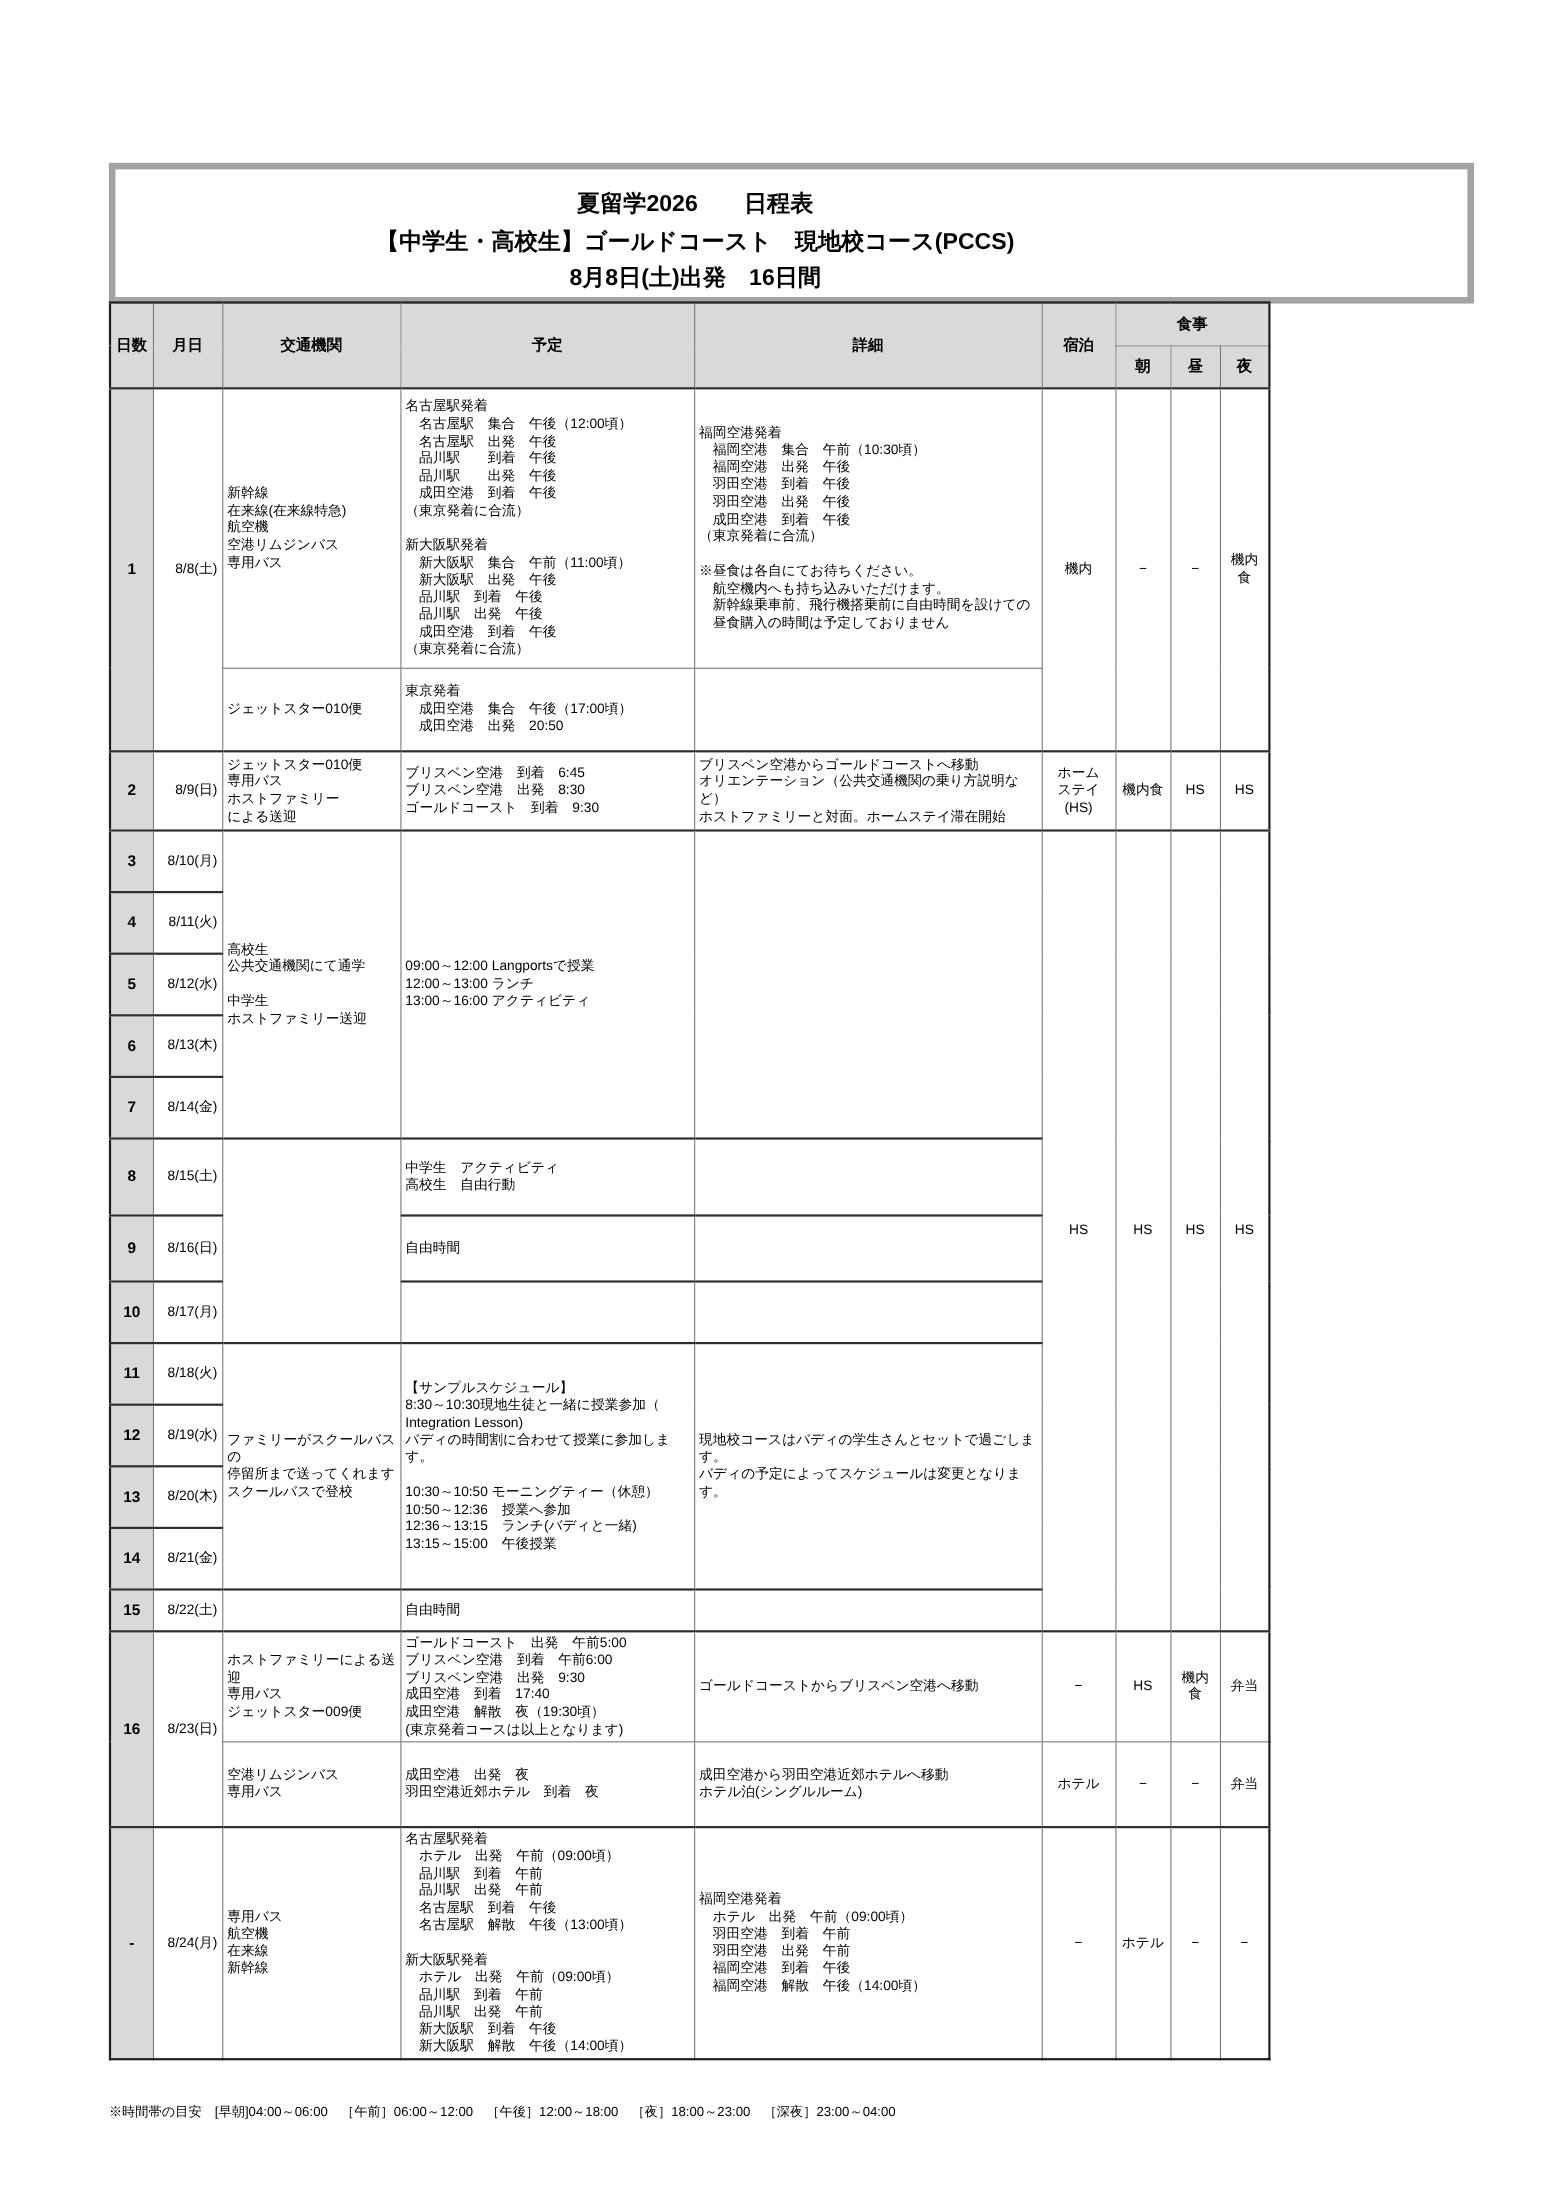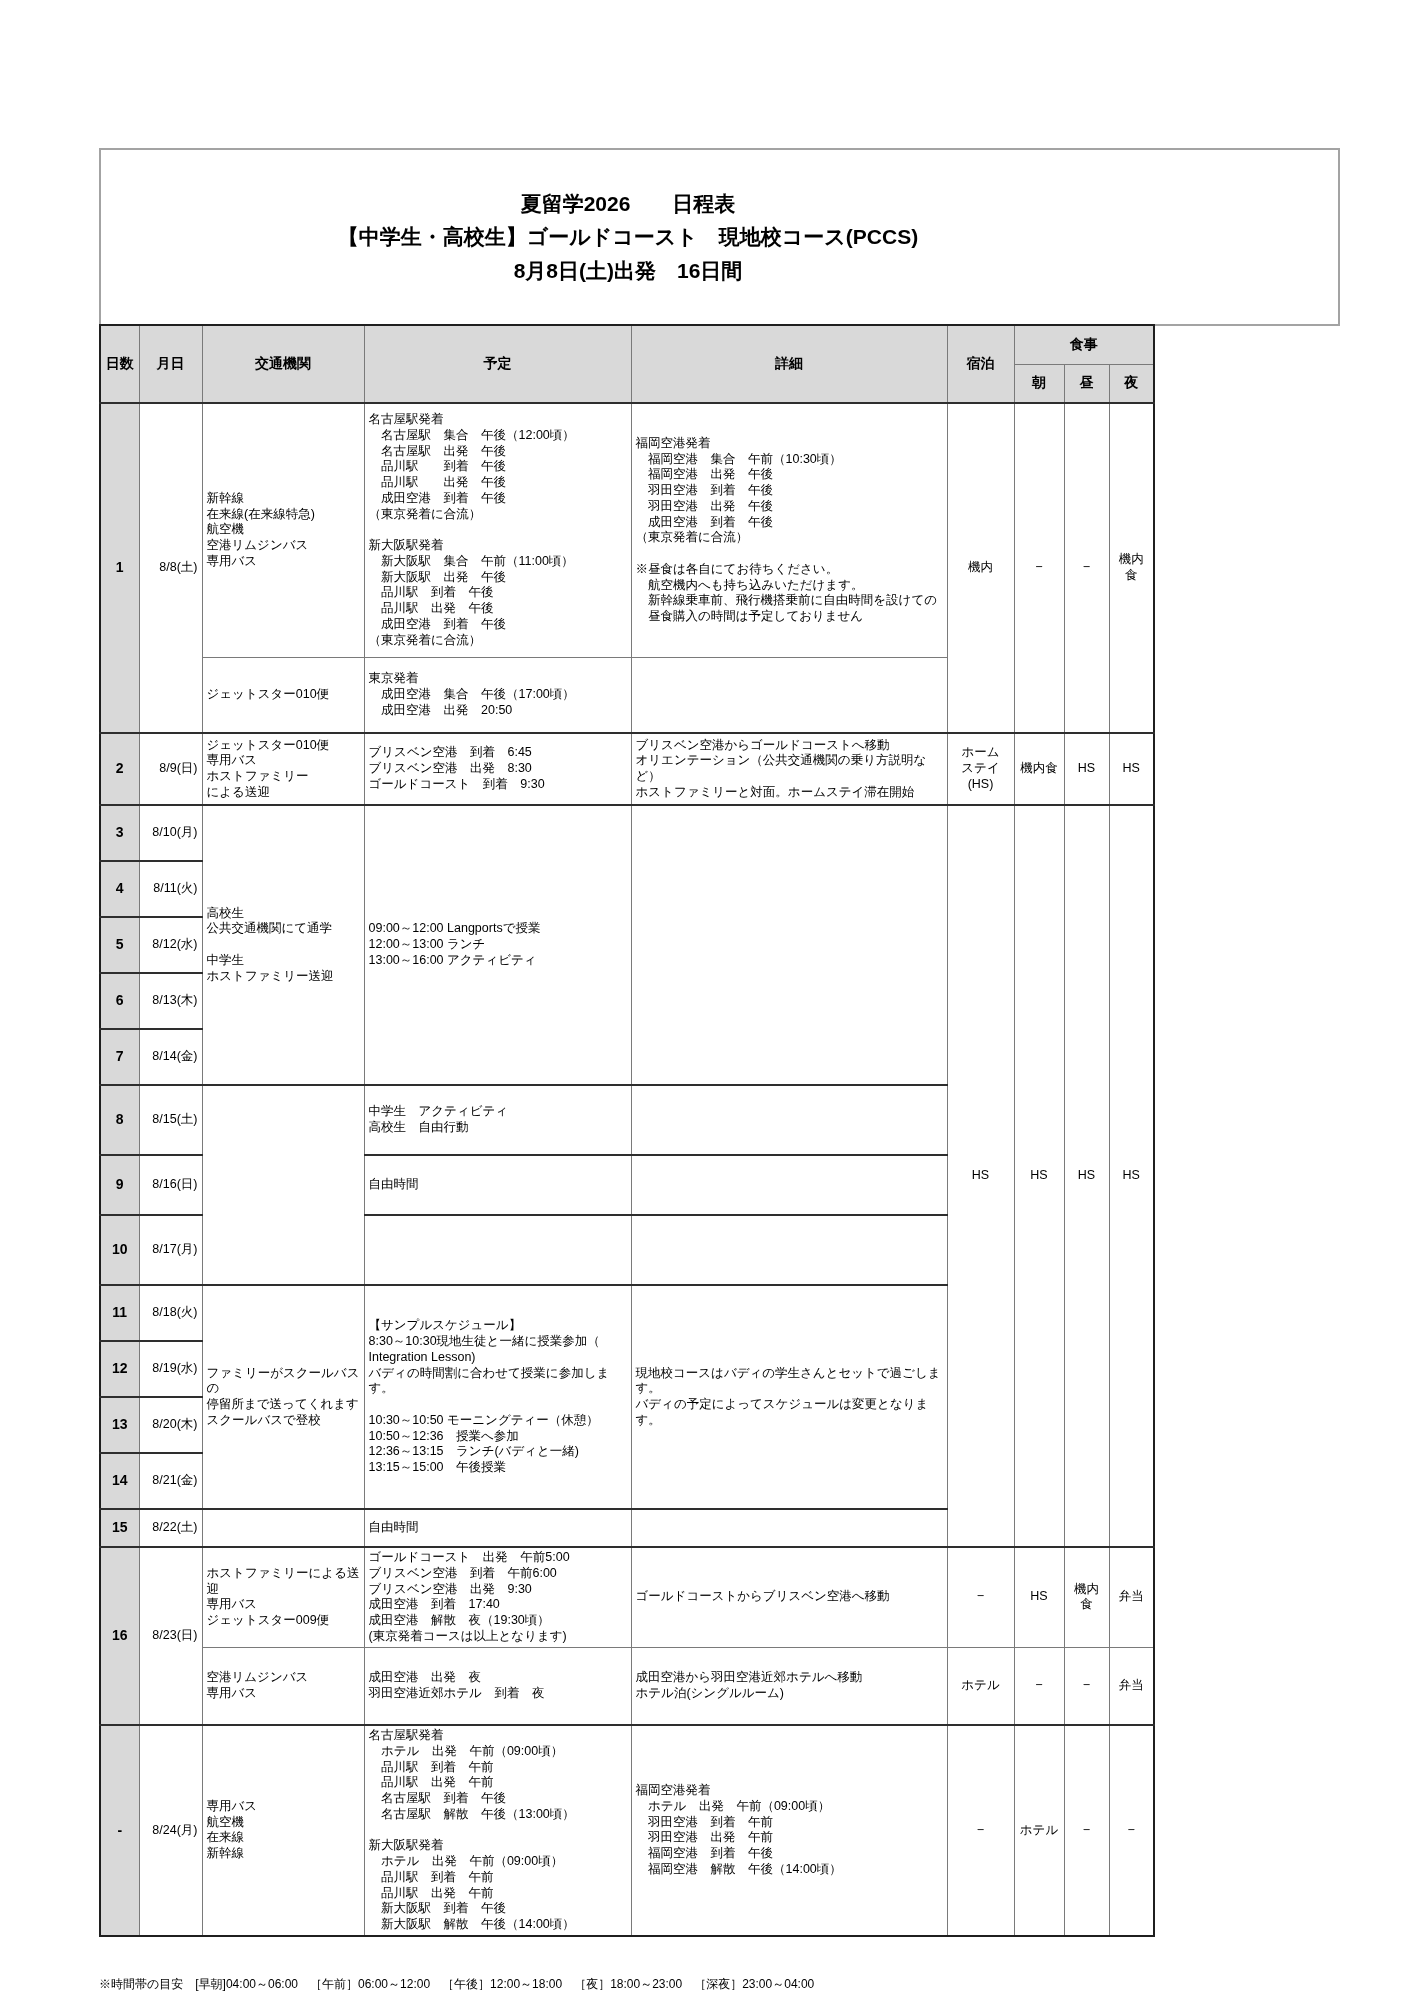--- a/index.html
+++ b/index.html
@@ -1,18 +1,18 @@
 <!DOCTYPE html>
 <html><head>
 <meta charset="utf-8">
 <style>
   html,body{margin:0;padding:0;background:#ffffff;}
   body{width:1414px;height:2000px;font-family:"Liberation Sans",sans-serif;color:#000;overflow:hidden;}
   .page{padding-top:148px;padding-left:99px;}
-  .title-box{box-sizing:border-box;width:1241px;height:178px;border:2px solid #a3a3a3;display:flex;align-items:center;}
+  .title-box{box-sizing:border-box;width:1241px;height:128px;border:6px solid #a3a3a3;display:flex;align-items:flex-end;}
   .title-inner{width:1054px;text-align:center;font-weight:bold;font-size:21px;line-height:1.6;}
   table.sched{border-collapse:collapse;table-layout:fixed;width:1054px;margin-top:-2px;border:2px solid #1f1f1f;}
   .sched th,.sched td{box-sizing:border-box;border:1px solid #7a7a7a;overflow:hidden;}
   .sched th{background:#d9d9d9;font-size:14px;font-weight:bold;text-align:center;padding:2px;}
   .sched td{font-size:12.5px;line-height:1.26;vertical-align:middle;padding:2px 4px;background:#fff;}
   td.num{background:#d9d9d9;text-align:center;font-weight:bold;font-size:14px;}
   td.date{text-align:right;white-space:nowrap;}
   td.pre{white-space:pre-wrap;}
   td.ctr{text-align:center;}
   tr.day-top td,tr.day-top th{border-top:2px solid #2e2e2e;}
@@ -174,21 +174,21 @@
         <td></td>
       </tr>
 
       <tr class="day-top" style="height:60px">
         <td class="num">9</td>
         <td class="date">8/16(日)</td>
         <td class="pre">自由時間</td>
         <td></td>
       </tr>
 
-      <tr class="day-top" style="height:70px">
+      <tr class="day-top" style="height:56px">
         <td class="num">10</td>
         <td class="date">8/17(月)</td>
         <td></td>
         <td></td>
       </tr>
 
       <tr class="day-top" style="height:56px">
         <td class="num">11</td>
         <td class="date">8/18(火)</td>
         <td class="pre" rowspan="4">ファミリーがスクールバスの

